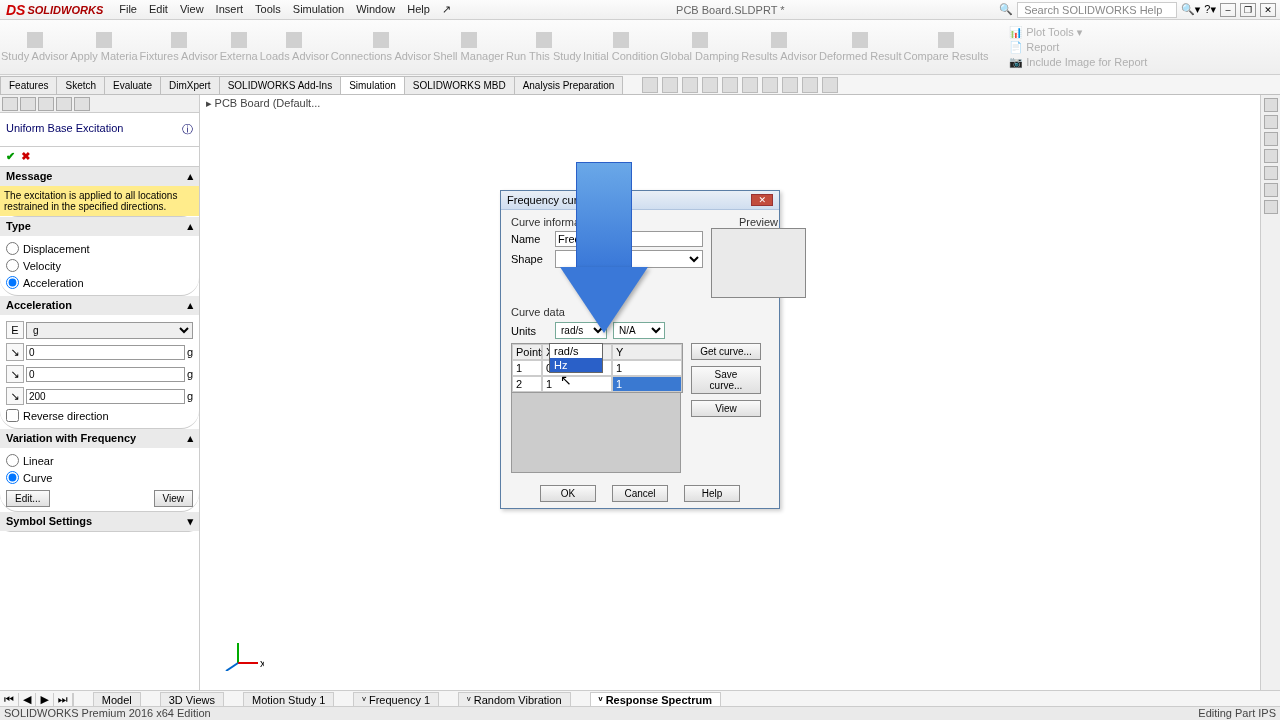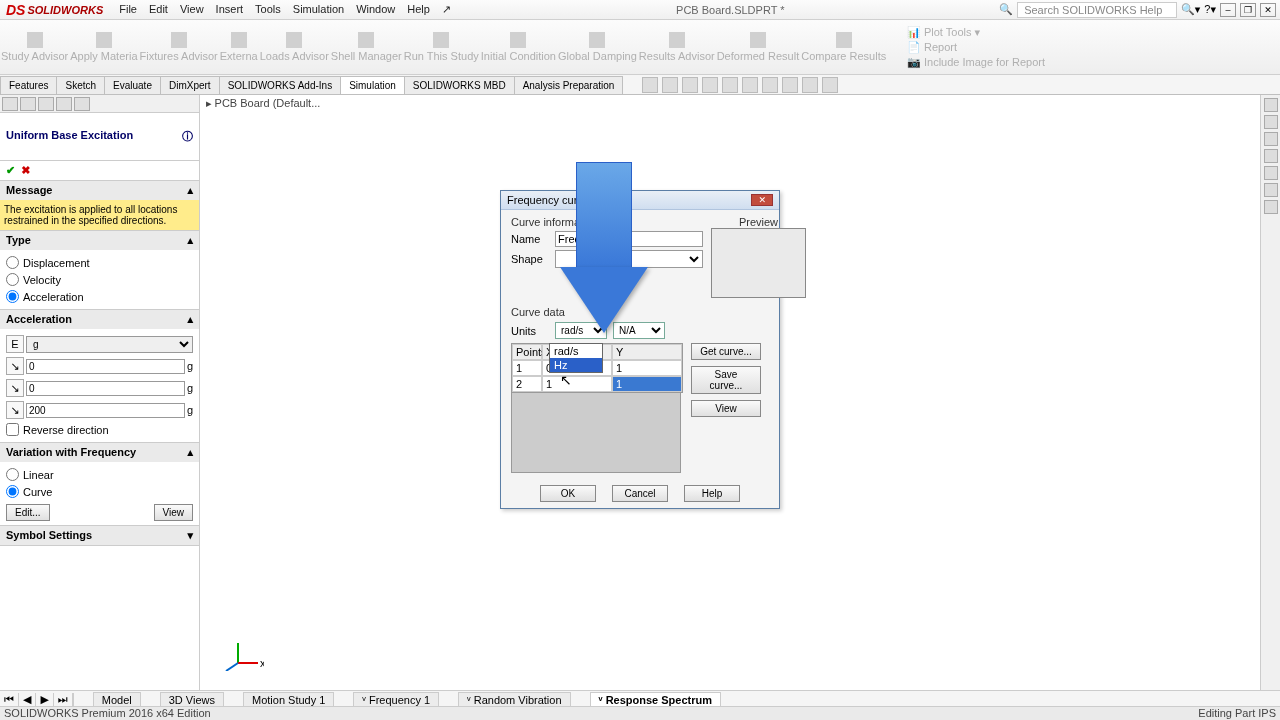--- a/index.html
+++ b/index.html
@@ -26,25 +26,25 @@
 .cmd-tab { padding: 3px 8px; border: 1px solid #bfbfbf; border-bottom: none; background: #ececec; margin-right: -1px; font-size: 10px; }
 .cmd-tab.active { background: #fff; }
 .cmd-tools { margin-left: 20px; display: flex; gap: 4px; }
 .tool-ico { width: 16px; height: 16px; background: #ddd; border: 1px solid #bbb; }
 
 
 .main { display: flex; height: 600px; position: relative; }
 .sidebar { width: 200px; border-right: 1px solid #ccc; background: #fff; display: flex; flex-direction: column; }
 .sb-top { height: 18px; background: #f0f0f0; border-bottom: 1px solid #ccc; display: flex; gap: 2px; padding: 2px; }
 .sb-top .ico { width: 16px; height: 14px; background: #e0e0e0; border: 1px solid #aaa; }
-.sb-title { padding: 16px 6px; font-weight: bold; color: #006; display: flex; justify-content: space-between; border-bottom: 1px solid #ccc; }
+.sb-title { padding: 9px 6px; font-weight: normal; color: #006; display: flex; justify-content: space-between; border-bottom: 1px solid #ccc; }
 .sb-ok { padding: 3px 6px; display: flex; gap: 6px; border-bottom: 1px solid #ccc; }
 .green-check { color: #090; font-weight: bold; }
 .red-x { color: #c00; font-weight: bold; }
-.sb-section { border-bottom: 1px solid #ccc; }
+.sb-section { border-bottom: 1px solid #ccc; border-radius: 18px; }
 .sb-header { background: #eaeaea; padding: 3px 6px; font-weight: bold; display: flex; justify-content: space-between; }
 .sb-body { padding: 4px 6px; }
 .sb-msg { background: #ffec8b; padding: 4px; font-size: 10px; }
 .radio-row { display: flex; align-items: center; gap: 4px; padding: 2px 0; }
 .radio-row input { margin: 0; }
 .accel-row { display: flex; align-items: center; gap: 2px; padding: 2px 0; }
 .accel-ico { width: 18px; height: 18px; border: 1px solid #aaa; background: #f8f8f8; display: flex; align-items: center; justify-content: center; }
 .accel-input { flex: 1; border: 1px solid #999; padding: 1px 2px; font-size: 10px; }
 .btn { border: 1px solid #888; background: linear-gradient(#fafafa,#e0e0e0); padding: 2px 8px; font-size: 10px; cursor: pointer; }
 
@@ -143,20 +143,24 @@
   <div class="ribbon-item">
       <div class="ribbon-icon"></div>
       <span>Externa</span>
     </div>
   <div class="ribbon-item">
       <div class="ribbon-icon"></div>
       <span>Loads Advisor</span>
     </div>
   <div class="ribbon-item">
       <div class="ribbon-icon"></div>
+      <span>Connections Advisor</span>
+    </div>
+  <div class="ribbon-item">
+      <div class="ribbon-icon"></div>
       <span>Shell Manager</span>
     </div>
   <div class="ribbon-item">
       <div class="ribbon-icon"></div>
       <span>Run This Study</span>
     </div>
   <div class="ribbon-item">
       <div class="ribbon-icon"></div>
       <span>Initial Condition</span>
     </div>

